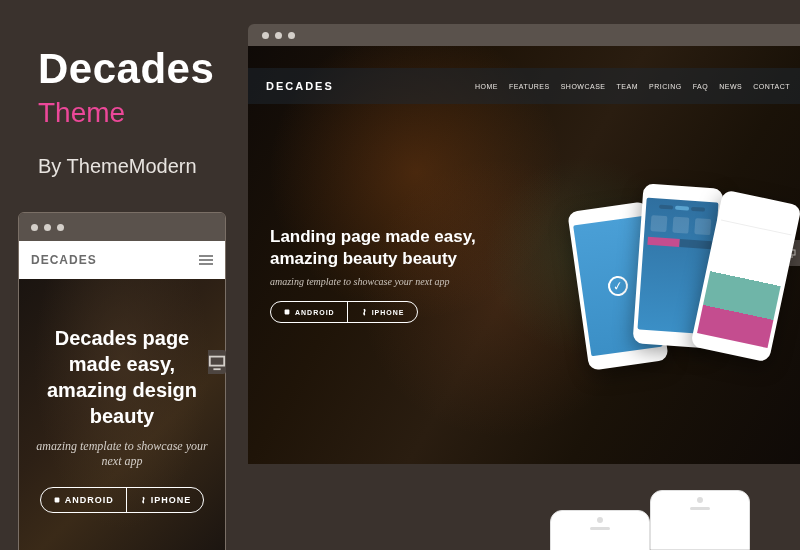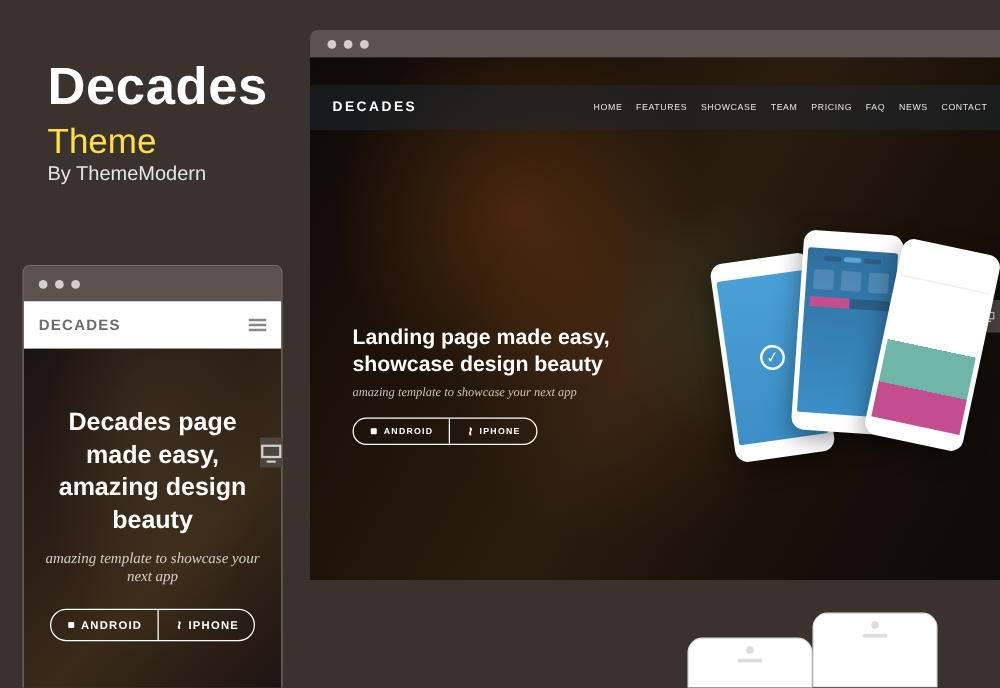--- a/index.html
+++ b/index.html
@@ -16,30 +16,30 @@
   left: 38px;
   top: 45px;
 }
 .theme-title {
   color: #fff;
   font-size: 42px;
   font-weight: 700;
   letter-spacing: 0.5px;
 }
 .theme-subtitle {
-  color: #fde047;
+  color: #ec4899;
   font-size: 28px;
   font-weight: 300;
   margin-top: 4px;
 }
 .theme-author {
   color: #e8e4e0;
-  font-size: 16px;
+  font-size: 20px;
   font-weight: 400;
-  margin-top: 2px;
+  margin-top: 26px;
 }
 
 .mobile-preview {
   position: absolute;
   left: 18px;
   top: 212px;
   width: 208px;
   height: 340px;
   border: 1px solid #7a6f66;
   border-radius: 6px 6px 0 0;
@@ -200,24 +200,23 @@
 .hero-texture {
   position: absolute;
   top: 0; left: 0; right: 0; bottom: 0;
   background: 
     radial-gradient(circle at 30% 30%, rgba(200,100,30,0.25), transparent 30%),
     radial-gradient(circle at 60% 50%, rgba(60,120,80,0.2), transparent 25%),
     radial-gradient(circle at 45% 60%, rgba(180,90,40,0.15), transparent 35%);
 }
 .hero-content {
   position: absolute;
-  left: 34px;
+  left: 22px;
   top: 180px;
   z-index: 3;
-  margin-top: 33px;
 }
 .desktop-headline {
   color: #fff;
   font-size: 17px;
   font-weight: 600;
   line-height: 1.3;
 }
 .desktop-tagline {
   color: #cbc4bc;
   font-size: 10px;
@@ -426,21 +425,21 @@
         <span class="nav-item">SHOWCASE</span>
         <span class="nav-item">TEAM</span>
         <span class="nav-item">PRICING</span>
         <span class="nav-item">FAQ</span>
         <span class="nav-item">NEWS</span>
         <span class="nav-item">CONTACT</span>
       </div>
     </div>
     <div class="hero-content">
       <div class="desktop-headline">Landing page made easy,</div>
-      <div class="desktop-headline">showcase design beauty</div>
+      <div class="desktop-headline">amazing beauty beauty</div>
       <div class="desktop-tagline">amazing template to showcase your next app</div>
       <div class="desktop-buttons">
         <span class="desktop-btn">
           <svg class="icon-small" viewBox="0 0 10 10" fill="#fff">
               <rect x="2" y="2" width="6" height="6" rx="1"></rect>
             </svg>
           <span>ANDROID</span>
         </span>
         <span class="desktop-btn">
           <svg class="icon-small" viewBox="0 0 10 10" fill="#fff">

